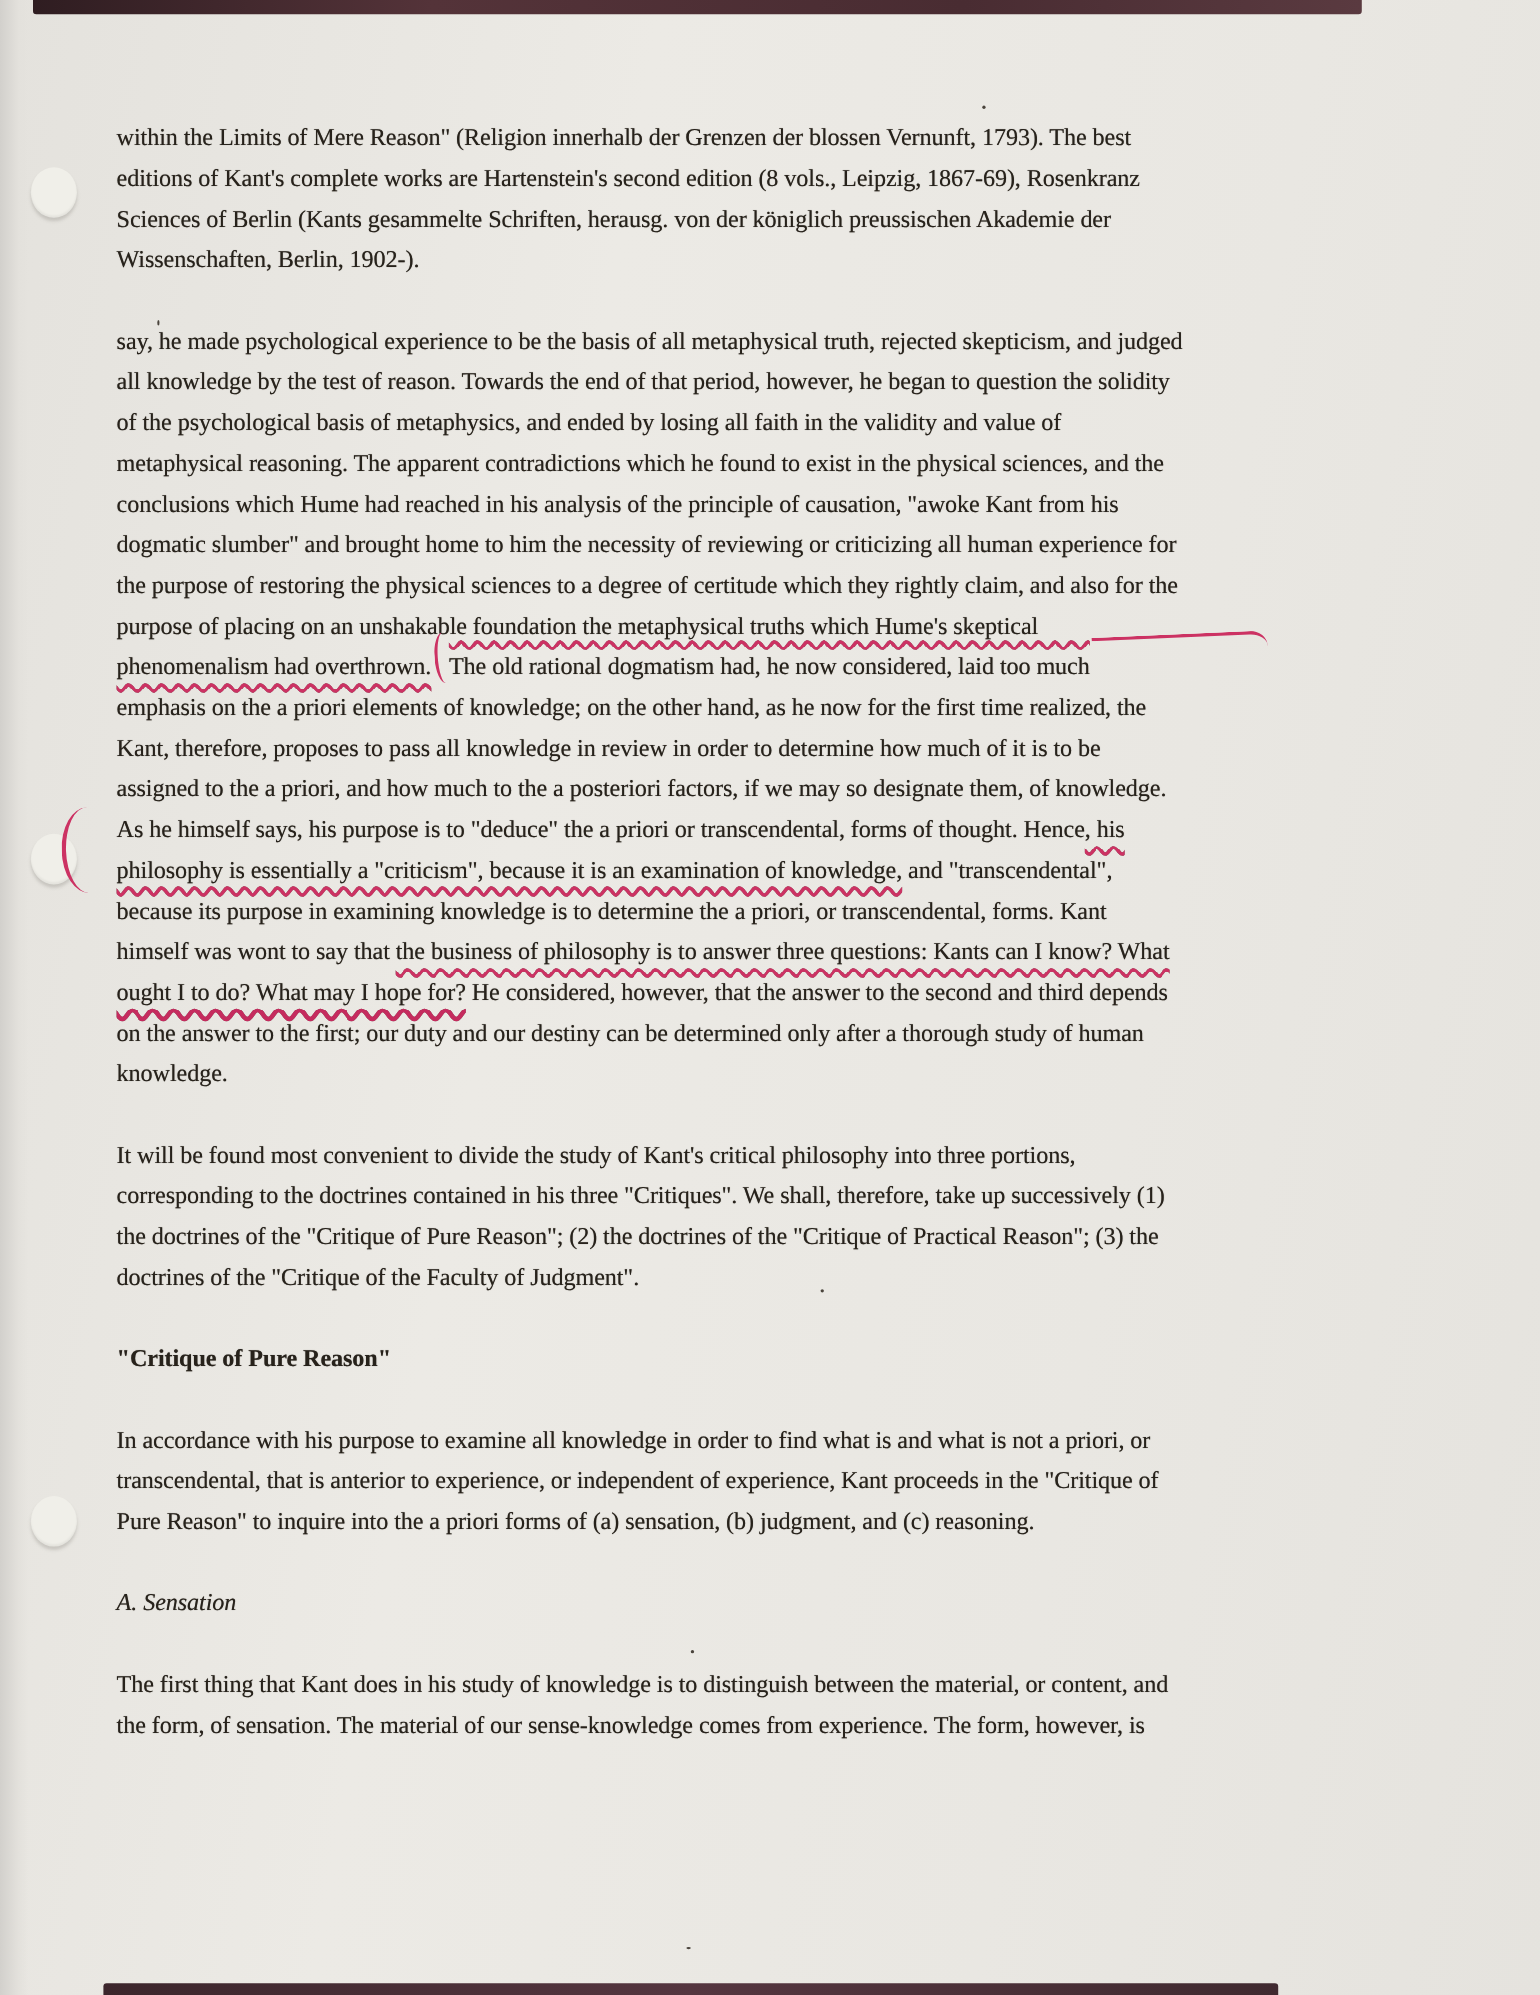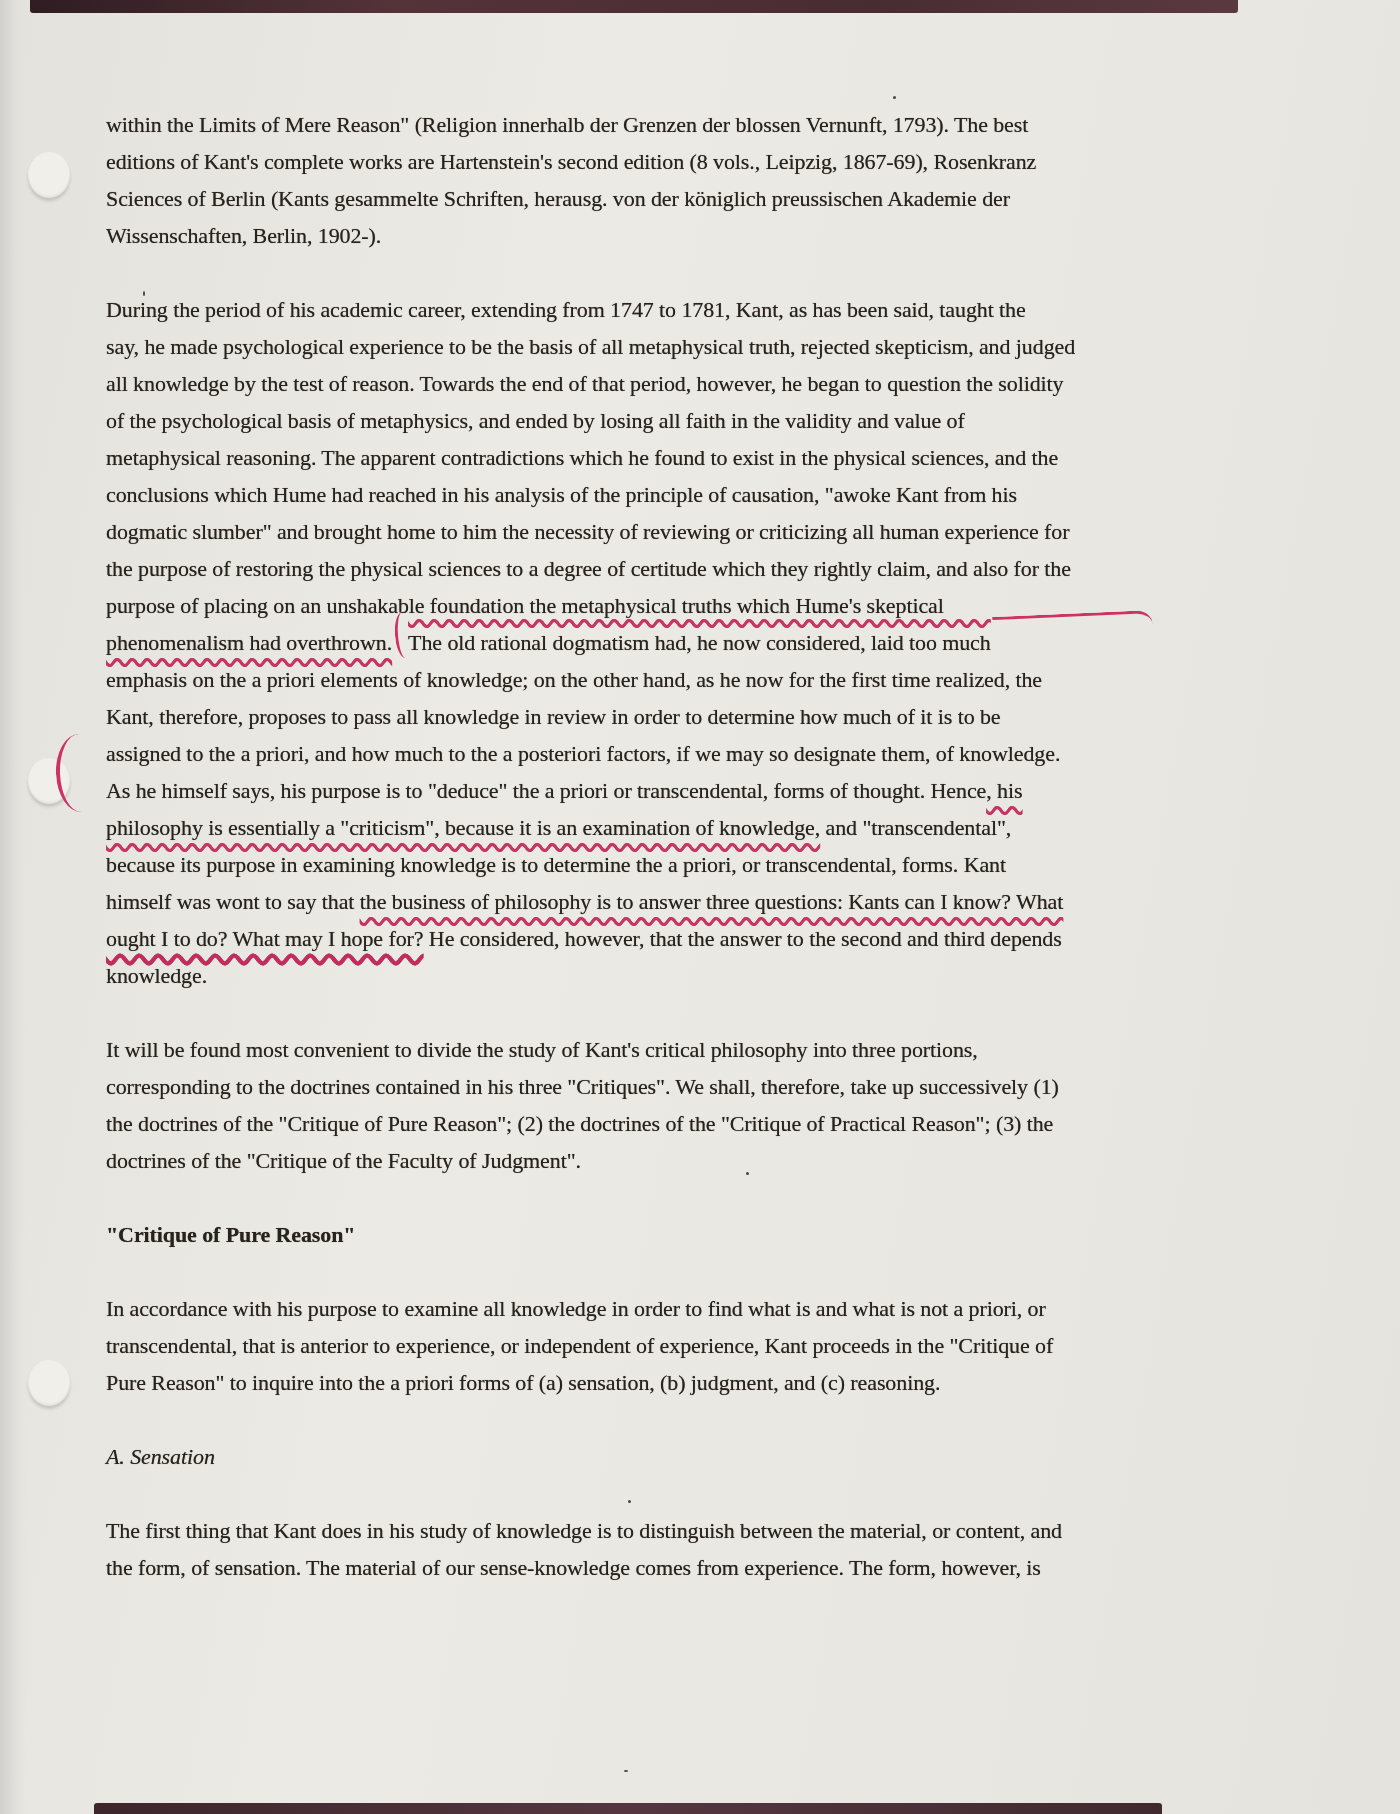--- a/index.html
+++ b/index.html
@@ -62,38 +62,38 @@
 <div class="hole hole3"></div>
 
 <div class="text">
     <div class="p">
       <div class="line"><span>within the Limits of Mere Reason" (Religion innerhalb der Grenzen der blossen Vernunft, 1793). The best</span></div>
       <div class="line"><span>editions of Kant's complete works are Hartenstein's second edition (8 vols., Leipzig, 1867-69), Rosenkranz</span></div>
       <div class="line"><span>Sciences of Berlin (Kants gesammelte Schriften, herausg. von der königlich preussischen Akademie der</span></div>
       <div class="line"><span>Wissenschaften, Berlin, 1902-).</span></div>
     </div>
     <div class="p">
-      <div class="line"><span>During the period of his academic career, extending from 1747 to 1781, Kant, as has been said, taught the</span></div>
       <div class="line"><span>say, he made psychological experience to be the basis of all metaphysical truth, rejected skepticism, and judged</span></div>
       <div class="line"><span>all knowledge by the test of reason. Towards the end of that period, however, he began to question the solidity</span></div>
       <div class="line"><span>of the psychological basis of metaphysics, and ended by losing all faith in the validity and value of</span></div>
       <div class="line"><span>metaphysical reasoning. The apparent contradictions which he found to exist in the physical sciences, and the</span></div>
       <div class="line"><span>conclusions which Hume had reached in his analysis of the principle of causation, "awoke Kant from his</span></div>
       <div class="line"><span>dogmatic slumber" and brought home to him the necessity of reviewing or criticizing all human experience for</span></div>
       <div class="line"><span>the purpose of restoring the physical sciences to a degree of certitude which they rightly claim, and also for the</span></div>
       <div class="line"><span>purpose of placing on an unshakable foundation the metaphysical truths which Hume's skeptical</span></div>
       <div class="line"><span class="u">phenomenalism had overthrown.</span><span class="mk-paren"></span><span class="o">The old rational dogmatism had, he now considered, laid too much</span><span class="mk-oext"></span></div>
       <div class="line"><span>emphasis on the a priori elements of knowledge; on the other hand, as he now for the first time realized, the</span></div>
       <div class="line"><span>Kant, therefore, proposes to pass all knowledge in review in order to determine how much of it is to be</span></div>
       <div class="line"><span>assigned to the a priori, and how much to the a posteriori factors, if we may so designate them, of knowledge.</span></div>
       <div class="line"><span>As he himself says, his purpose is to "deduce" the a priori or transcendental, forms of thought. Hence</span><span class="u">, his</span></div>
       <div class="line"><span class="u">philosophy is essentially a "criticism", because it is an examination of knowledge,</span><span> and "transcendental",</span></div>
       <div class="line"><span>because its purpose in examining knowledge is to determine the a priori, or transcendental, forms. Kant</span></div>
       <div class="line"><span>himself was wont to say that </span><span class="u">the business of philosophy is to answer three questions: Kants can I know? What</span></div>
       <div class="line"><span class="ub">ought I to do? What may I hope for?</span><span> He considered, however, that the answer to the second and third depends</span></div>
+      <div class="line"><span>on the answer to the first; our duty and our destiny can be determined only after a thorough study of human</span></div>
       <div class="line"><span>knowledge.</span></div>
     </div>
     <div class="p">
       <div class="line"><span>It will be found most convenient to divide the study of Kant's critical philosophy into three portions,</span></div>
       <div class="line"><span>corresponding to the doctrines contained in his three "Critiques". We shall, therefore, take up successively (1)</span></div>
       <div class="line"><span>the doctrines of the "Critique of Pure Reason"; (2) the doctrines of the "Critique of Practical Reason"; (3) the</span></div>
       <div class="line"><span>doctrines of the "Critique of the Faculty of Judgment".</span></div>
     </div>
     <div class="h">
       <div class="line"><span>"Critique of Pure Reason"</span></div>

